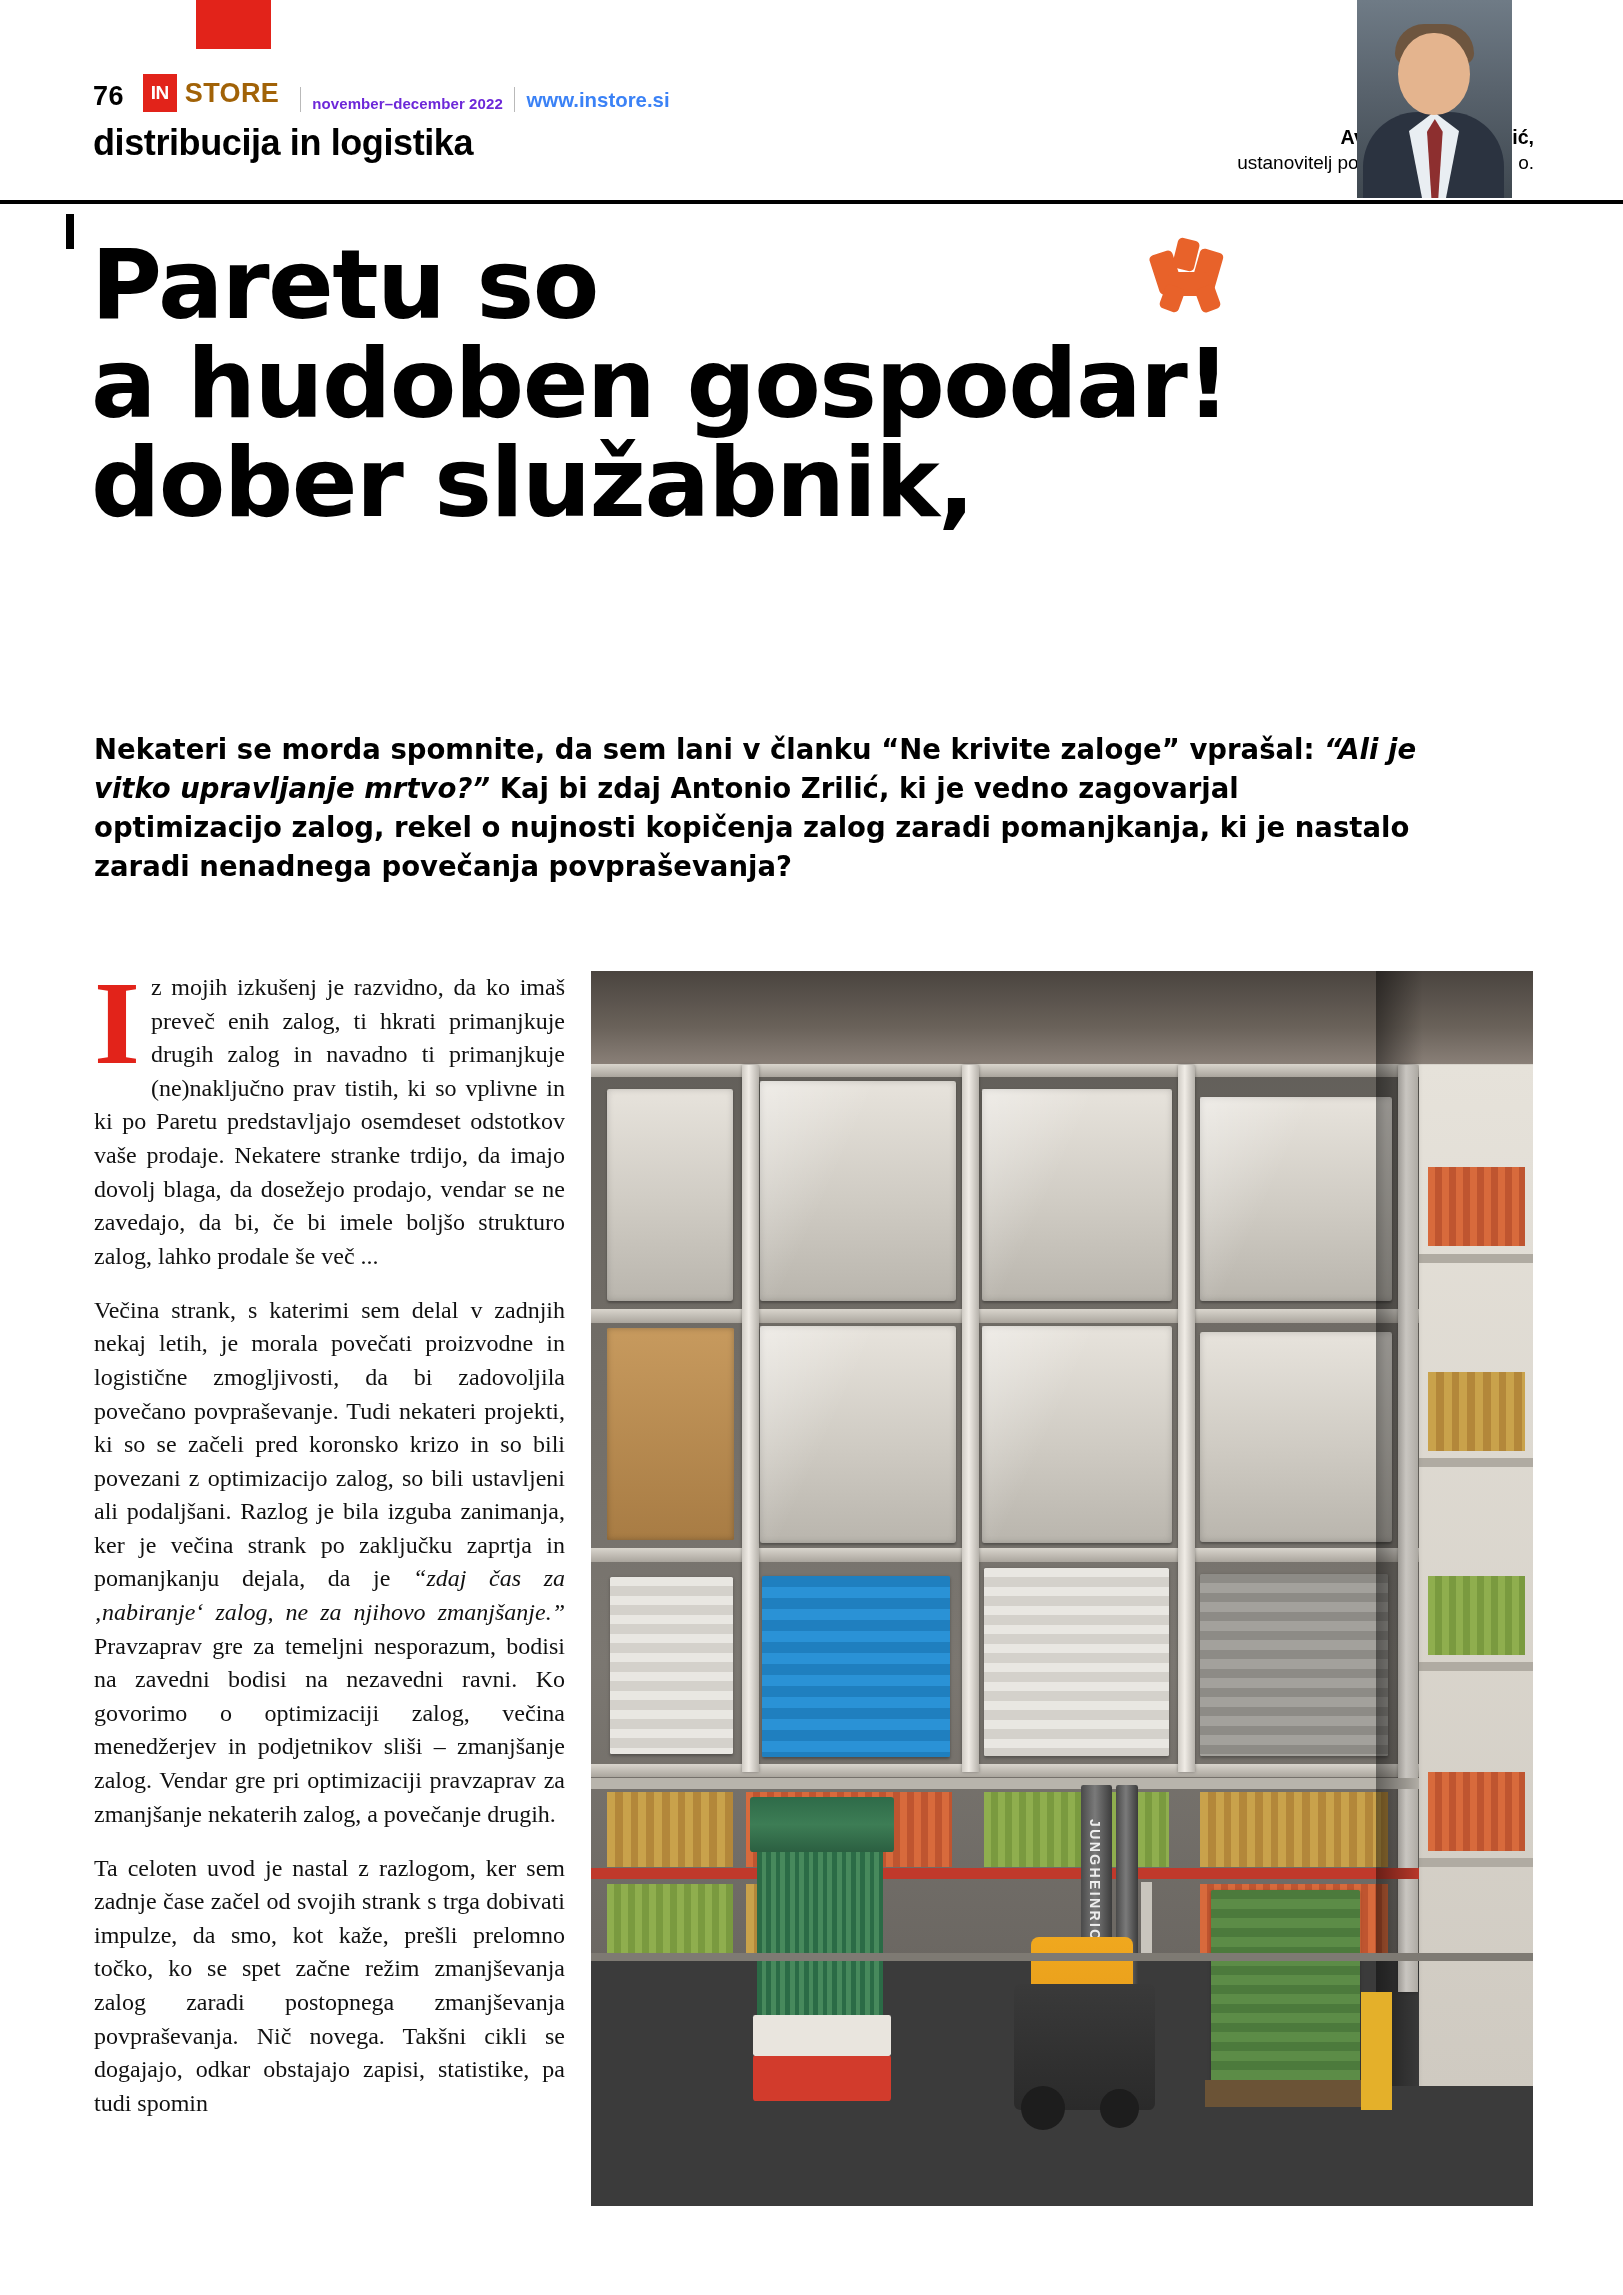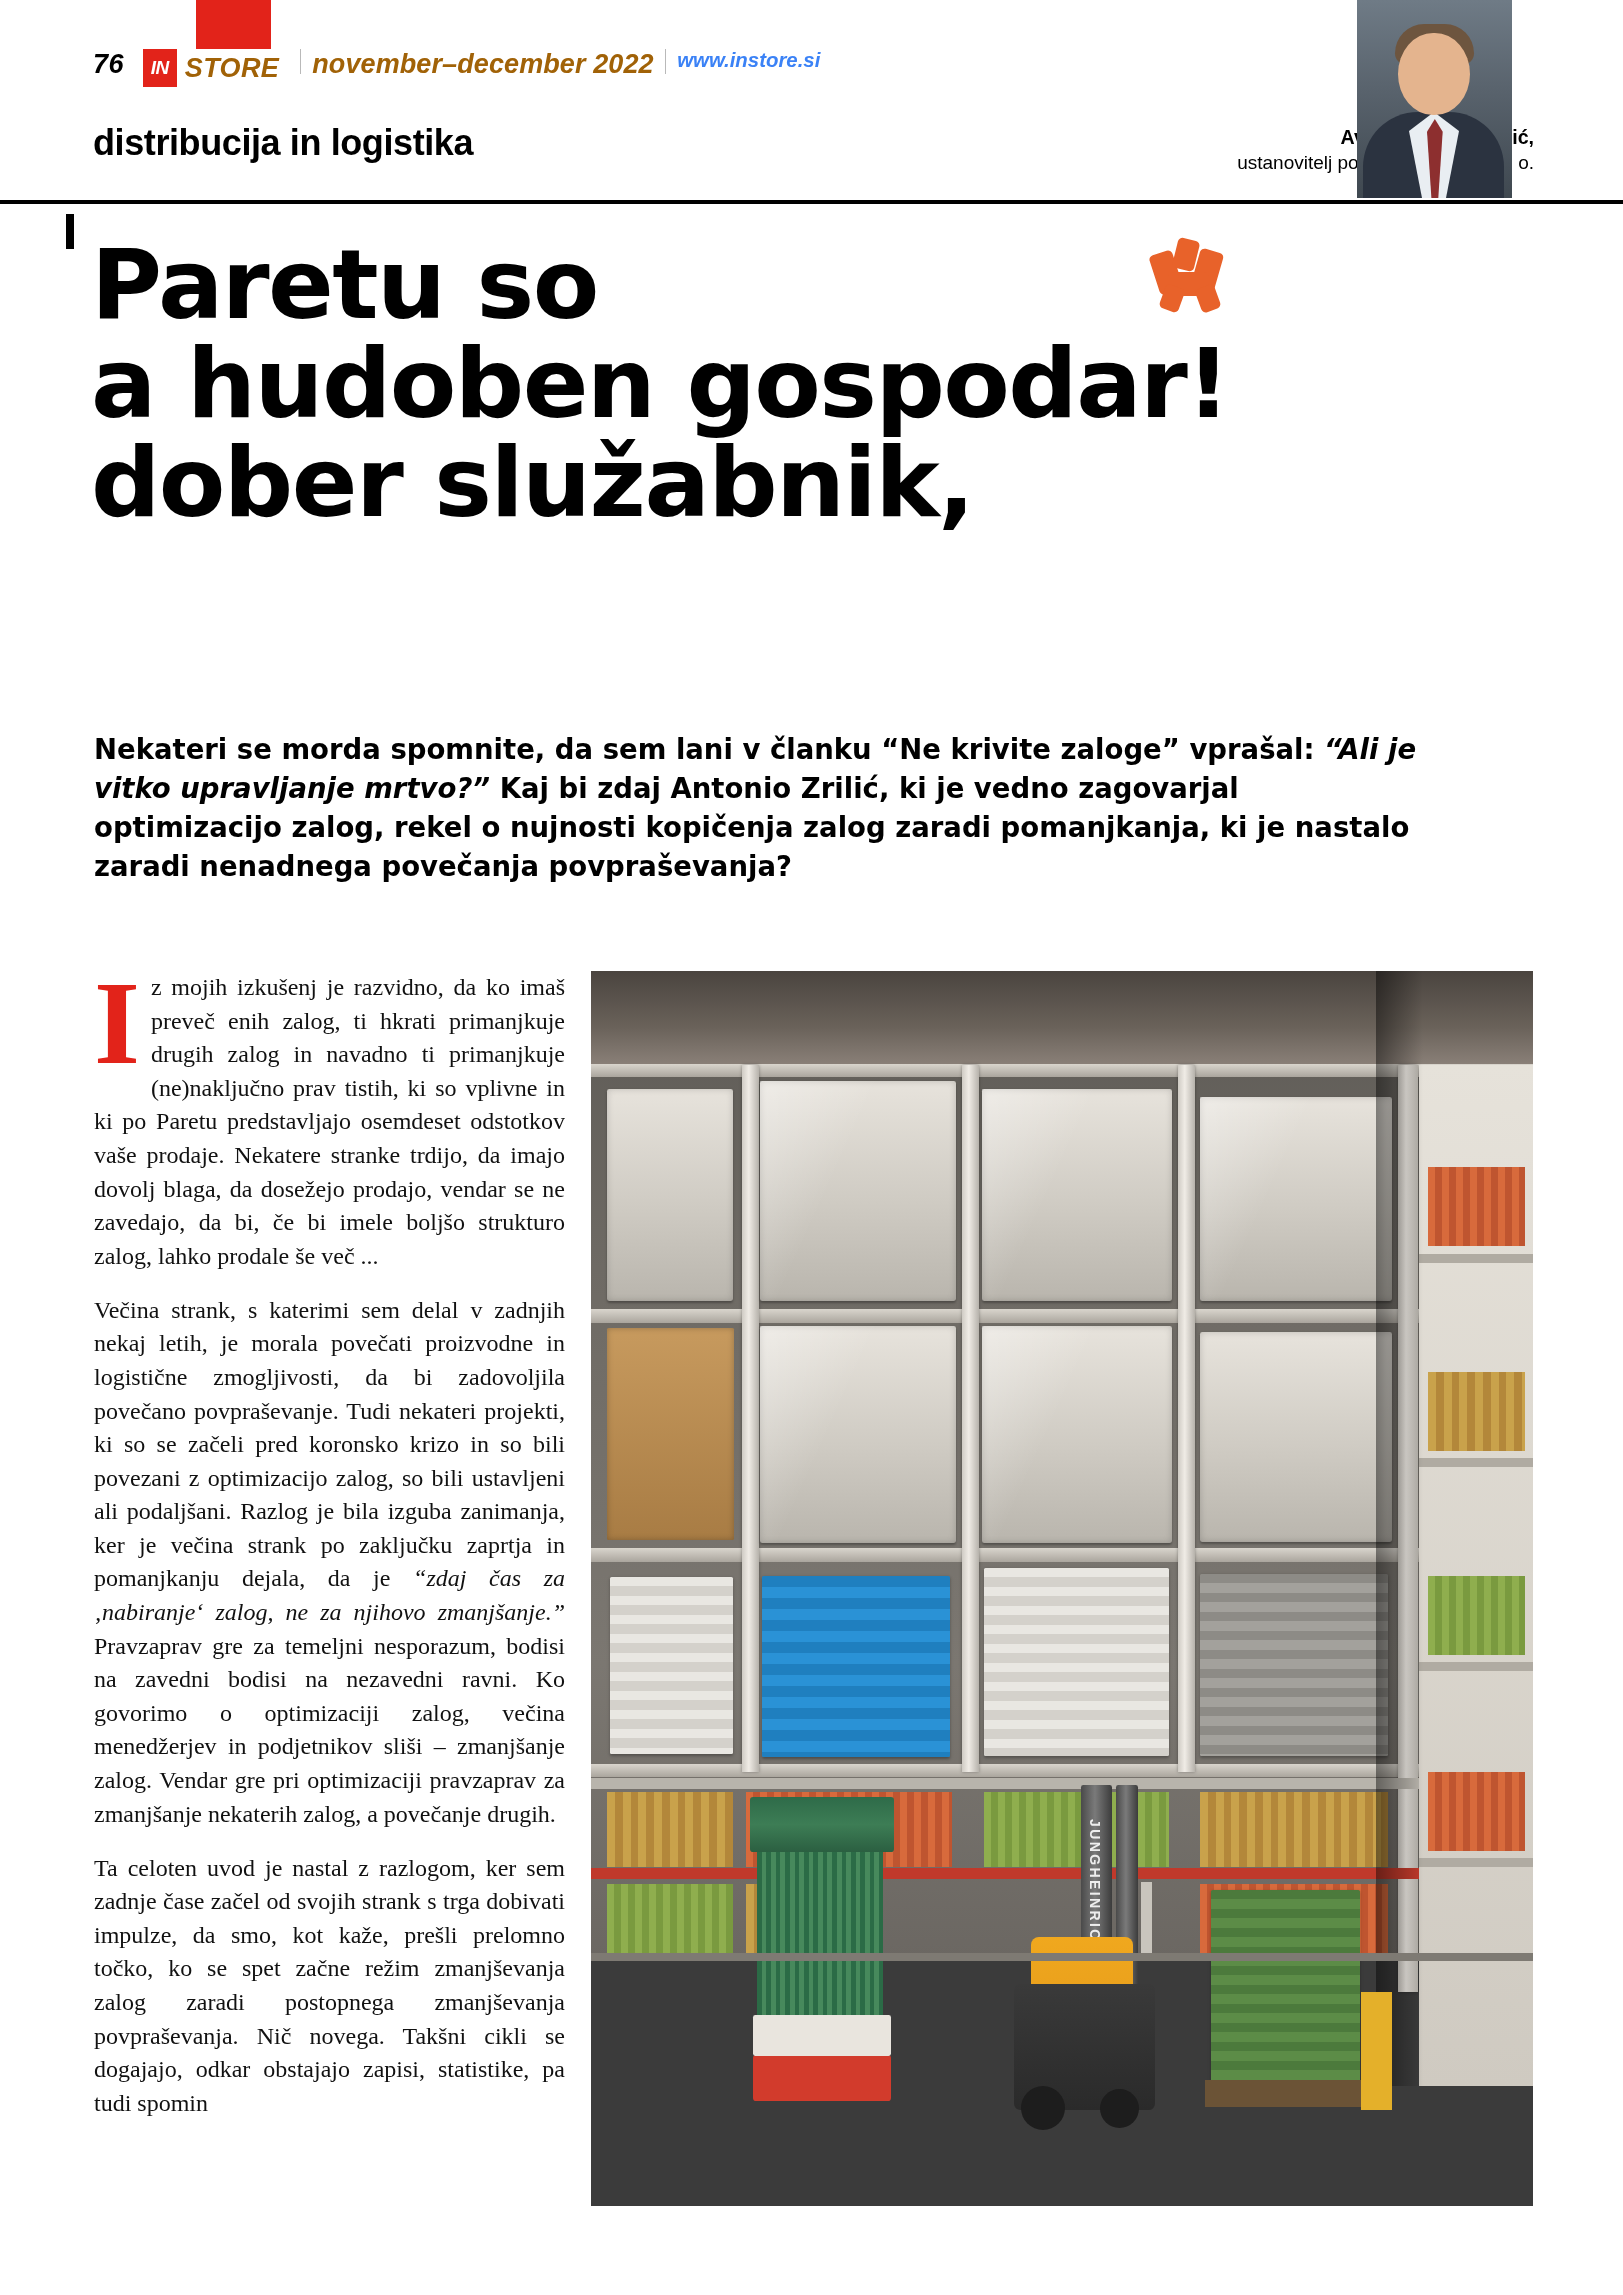--- a/index.html
+++ b/index.html
@@ -24,22 +24,21 @@
   }
 
   
   .header {
     position: absolute;
     left: 93px;
     top: 49px;
     width: 1441px;
     height: 63px;
     display: flex;
-    align-items: flex-start;
-    font-style: italic;
+    align-items: flex-end;
   }
   .page-number {
     font-size: 27px;
     font-weight: bold;
     color: #000;
     letter-spacing: 0.4px;
     margin-right: 19px;
   }
   .instore-logo {
     display: inline-flex;
@@ -67,23 +66,23 @@
     letter-spacing: 0.4px;
   }
   .hdr-sep {
     display: inline-block;
     width: 1.6px;
     height: 25px;
     background: #b9b9b9;
     margin: 0 11px;
   }
   .hdr-text {
-    font-size: 27px;
-    font-weight: bold;
-    color: #a16207;
+    font-size: 15px;
+    font-weight: bold;
+    color: #6d28d9;
     letter-spacing: 0.1px;
   }
   .hdr-url {
     font-size: 20.4px;
     font-weight: bold;
     color: #3b82f6;
   }
 
   
   .red-block {

